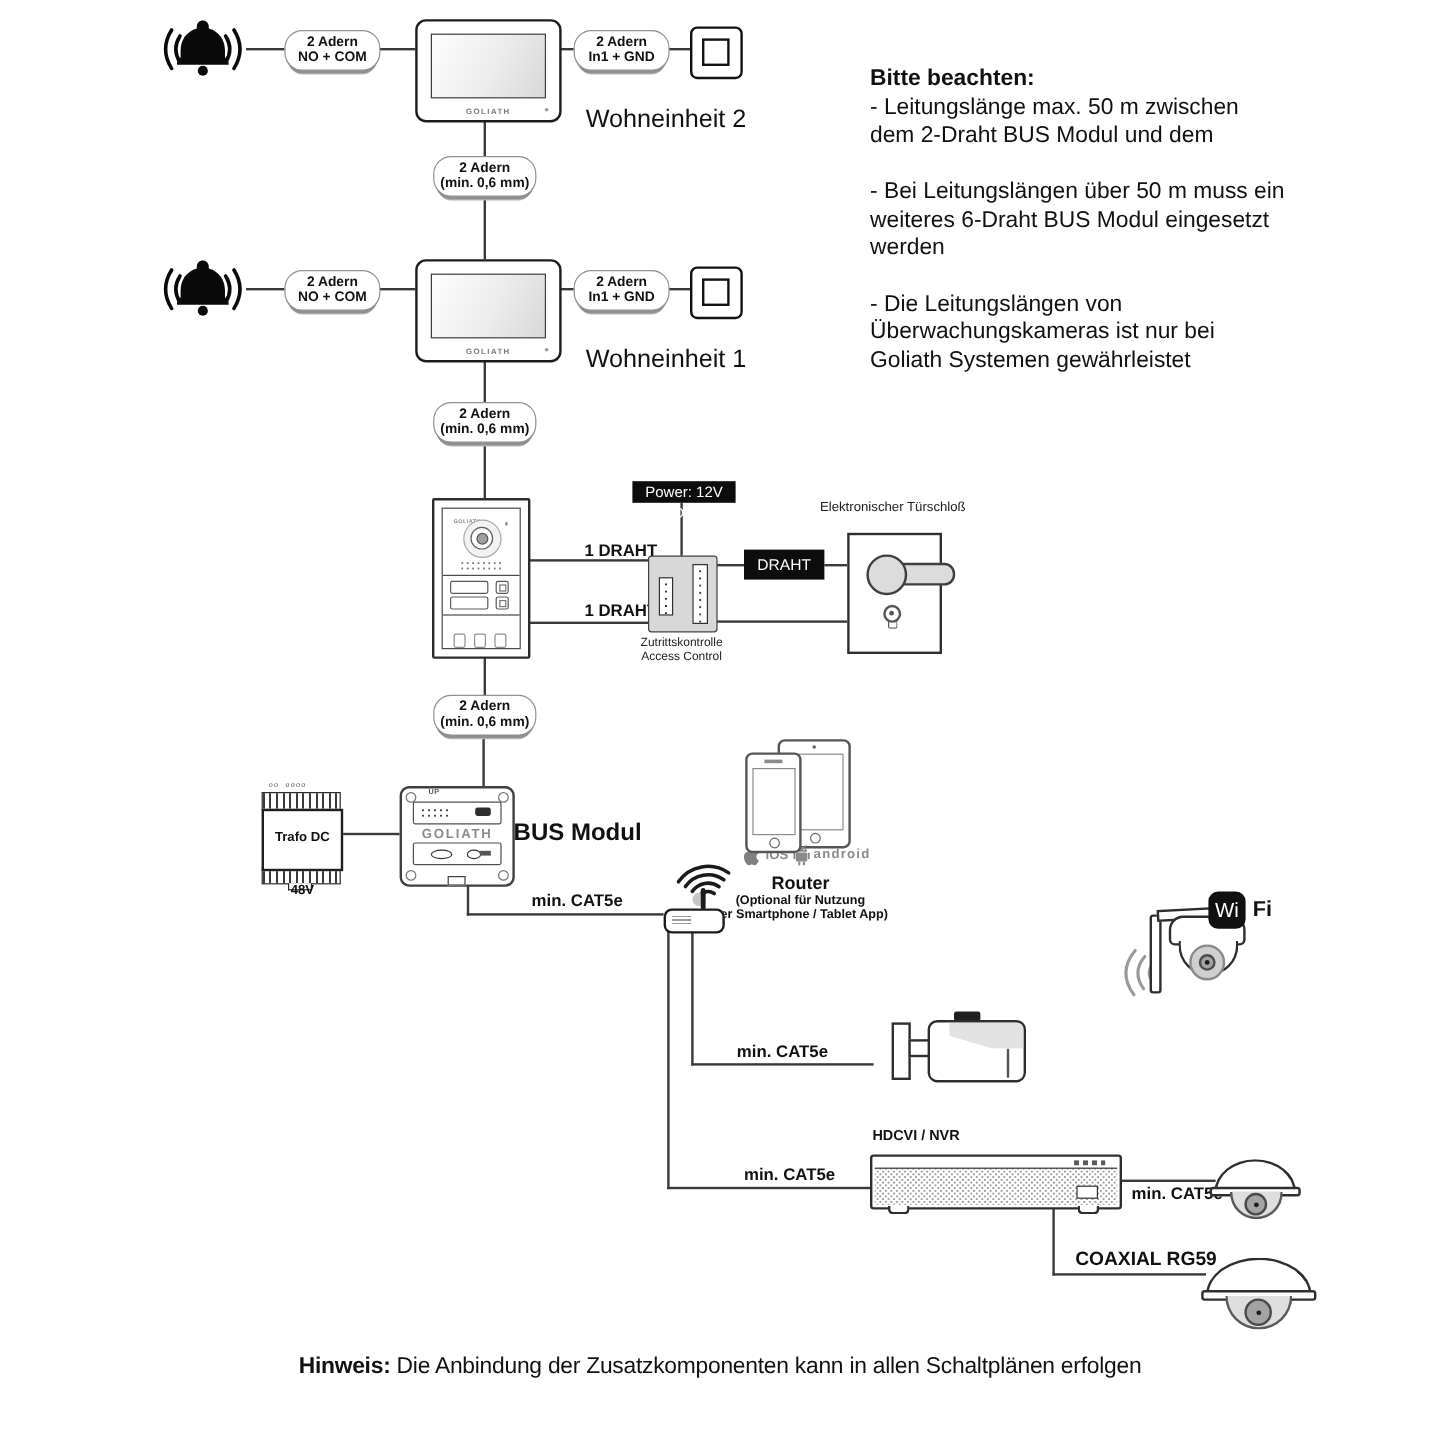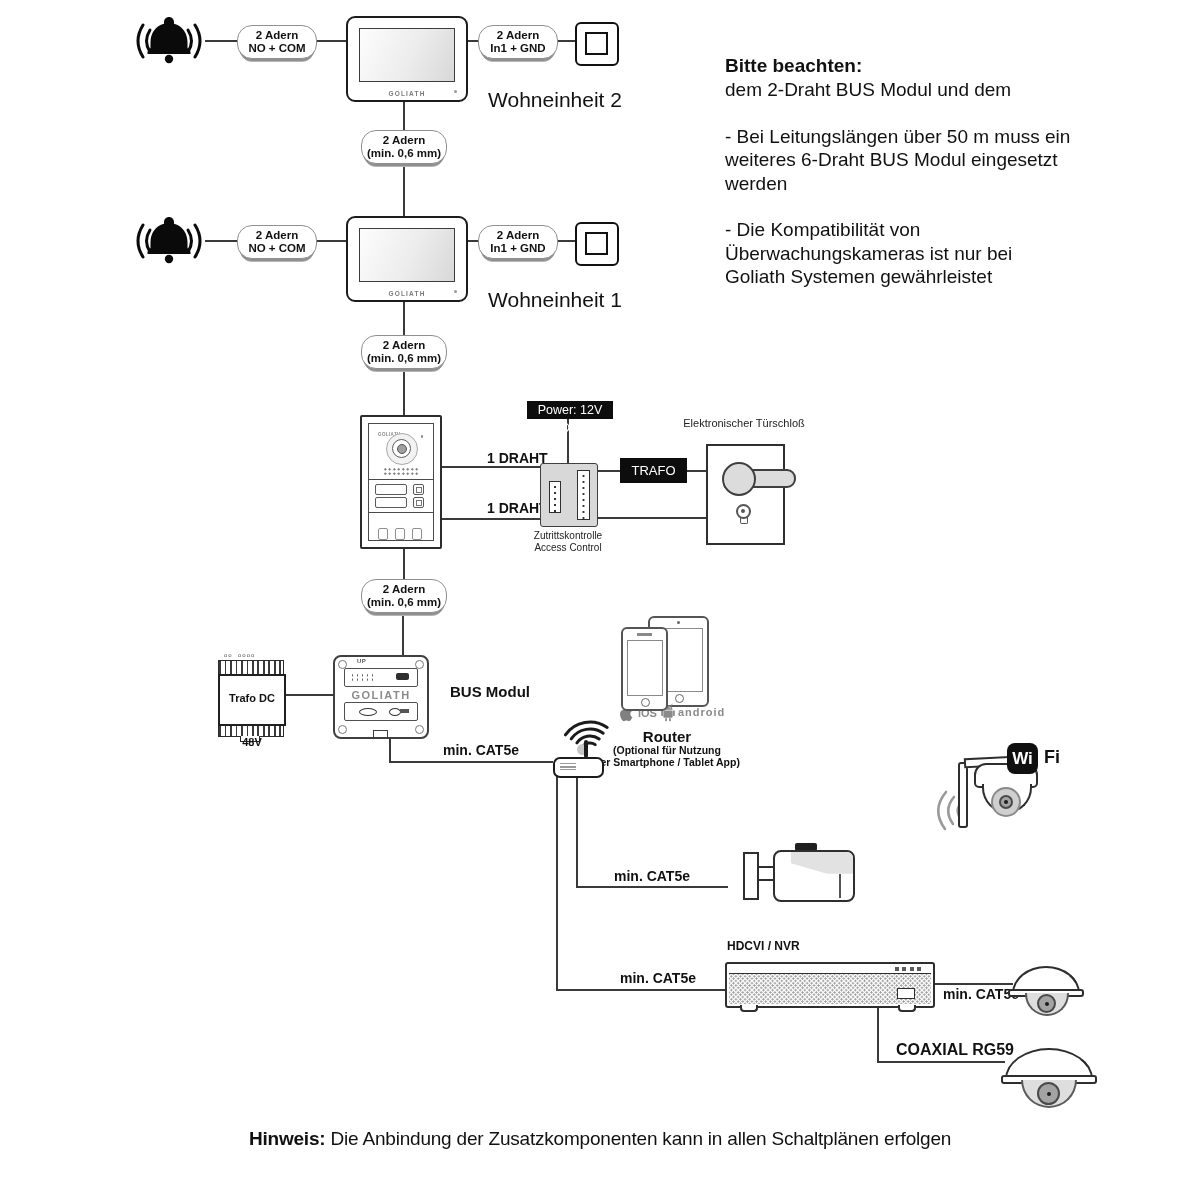--- a/index.html
+++ b/index.html
@@ -109,21 +109,21 @@
   .dome-rim{position:absolute;border:2px solid #2e2e2e;background:#fff;border-radius:3px;}
   .dome-ball{position:absolute;border:2px solid #5a5a5a;background:#dedede;}
   .dome-lens{position:absolute;border-radius:50%;background:#a3a3a3;border:2px solid #4a4a4a;}
   .dome-lens i{position:absolute;left:50%;top:50%;width:4px;height:4px;margin:-2px 0 0 -2px;border-radius:50%;background:#1d1d1d;display:block;}
   
   .wcam-arm{position:absolute;left:964px;top:757px;width:48px;height:6px;border:2px solid #2e2e2e;background:#fff;transform:rotate(-3deg);}
   .wcam-pole{position:absolute;left:958px;top:762px;width:6px;height:62px;border:2px solid #2e2e2e;background:#fff;border-radius:3px;}
   .wcam-cap{position:absolute;left:974px;top:763px;width:60px;height:21px;border:2px solid #2e2e2e;background:#fff;border-radius:12px 12px 5px 5px;}
   .wcam-dome{position:absolute;left:982px;top:784px;width:46px;height:27px;border:2px solid #2e2e2e;border-top:none;background:#fff;border-radius:0 0 46px 46px;}
   .wifi-badge{position:absolute;left:1007px;top:743px;width:31px;height:31px;background:#101010;border-radius:8px;color:#fff;
-              font-size:17px;font-weight:bold;text-align:center;line-height:31px;z-index:4;}
+              font-size:17px;font-weight:normal;text-align:center;line-height:31px;z-index:4;}
   .wifi-fi{position:absolute;left:1044px;top:747px;font-size:18px;font-weight:600;color:#111;}
   
   .nvr{position:absolute;left:725px;top:962px;width:206px;height:42px;border:2px solid #2e2e2e;border-radius:3px;background:#fff;}
   .nvr .mesh{position:absolute;left:2px;right:2px;top:9px;bottom:2px;border-top:1.6px solid #2e2e2e;
              background-image:radial-gradient(circle,#9a9a9a 0.9px,transparent 1.1px),radial-gradient(circle,#9a9a9a 0.9px,transparent 1.1px);
              background-size:4.6px 4.6px;background-position:0 0,2.3px 2.3px;}
   .nvr .leds{position:absolute;right:12px;top:3px;width:26px;height:4px;
              background:repeating-linear-gradient(90deg,#5a5a5a 0 4px,transparent 4px 7.5px);}
   .nvr .btn{position:absolute;right:18px;bottom:7px;width:16px;height:9px;border:1.6px solid #2e2e2e;background:#fff;}
   .nvr-foot{position:absolute;top:1005px;width:14px;height:5px;border:2px solid #2e2e2e;border-top:none;border-radius:0 0 4px 4px;background:#fff;}
@@ -230,27 +230,28 @@
     <div class="inner"></div>
   </div>
   <div class="unit-label" style="left:470px;top:288px">Wohneinheit 1</div>
   <div class="pill wide" style="left:361px;top:335px">
     <span>2 Adern</span><br>
     <span>(min. 0,6 mm)</span>
   </div>
 
   <div class="note-title">Bitte beachten:</div>
   <div class="abs" style="left:725px;top:79px">
+    <div class="note-line">- Leitungslänge max. 50 m zwischen</div>
     <div class="note-line">dem 2-Draht BUS Modul und dem</div>
     <div class="note-line"></div>
     <div class="note-line">- Bei Leitungslängen über 50 m muss ein</div>
     <div class="note-line">weiteres 6-Draht BUS Modul eingesetzt</div>
     <div class="note-line">werden</div>
     <div class="note-line"></div>
-    <div class="note-line">- Die Kompatibilität von</div>
+    <div class="note-line">- Die Leitungslängen von</div>
     <div class="note-line">Überwachungskameras ist nur bei</div>
     <div class="note-line">Goliath Systemen gewährleistet</div>
   </div>
 
   <div class="ds-outer">
     <div class="ds-inner">
       <div class="ds-logo">GOLIATH</div>
       <div class="ds-mic"></div>
       <div class="ds-cam-o">
         <div class="ds-cam-m">
@@ -281,21 +282,21 @@
 
   <div class="acc">
     <div class="s1"></div>
     <div class="s2"></div>
   </div>
   <div class="small-cap" style="left:508px;top:530px;width:120px">
     <span>Zutrittskontrolle</span><br>
     <span>Access Control</span>
   </div>
 
-  <div class="badge" style="left:620px;top:458px;width:67px;height:25px;font-size:13px;line-height:25px">TRAFO</div>
+  <div class="badge" style="left:620px;top:458px;width:67px;height:25px;font-size:13px;line-height:25px">DRAHT</div>
 
   <div class="small-cap" style="left:678px;top:418px;width:132px;font-size:11px">Elektronischer Türschloß</div>
   <div class="lock-box"></div>
   <div class="lock-lever"></div>
   <div class="lock-knob"></div>
   <div class="keyhole-ring">
       <i></i>
     </div>
   <div class="keyhole-stem"></div>
 
@@ -321,21 +322,21 @@
       <div class="port"></div>
     </div>
     <div class="brand">GOLIATH</div>
     <div class="strip" style="top:45px">
       <div class="ell"></div>
       <div class="ell2"></div>
       <div class="jack"></div>
     </div>
     <div class="notch"></div>
   </div>
-  <div class="wlabel" style="left:450px;top:683px;font-size:15px">BUS Modul</div>
+  <div class="wlabel" style="left:428px;top:683px;font-size:20px">BUS Modul</div>
 
   <div class="wlabel" style="left:443px;top:742px">min. CAT5e</div>
 
   <svg class="abs" style="left:548px;top:706px" width="62" height="52" viewBox="0 0 62 52">
     <g stroke="#1a1a1a" stroke-width="3" fill="none" stroke-linecap="round">
       <path d="M34.6 40.8 A9 9 0 0 1 47.2 38.6"></path>
       <path d="M28.9 36.8 A16 16 0 0 1 51.2 32.9"></path>
       <path d="M23.2 32.8 A23 23 0 0 1 55.2 27.2"></path>
       <path d="M17.4 28.8 A30 30 0 0 1 59.2 21.4"></path>
     </g>

